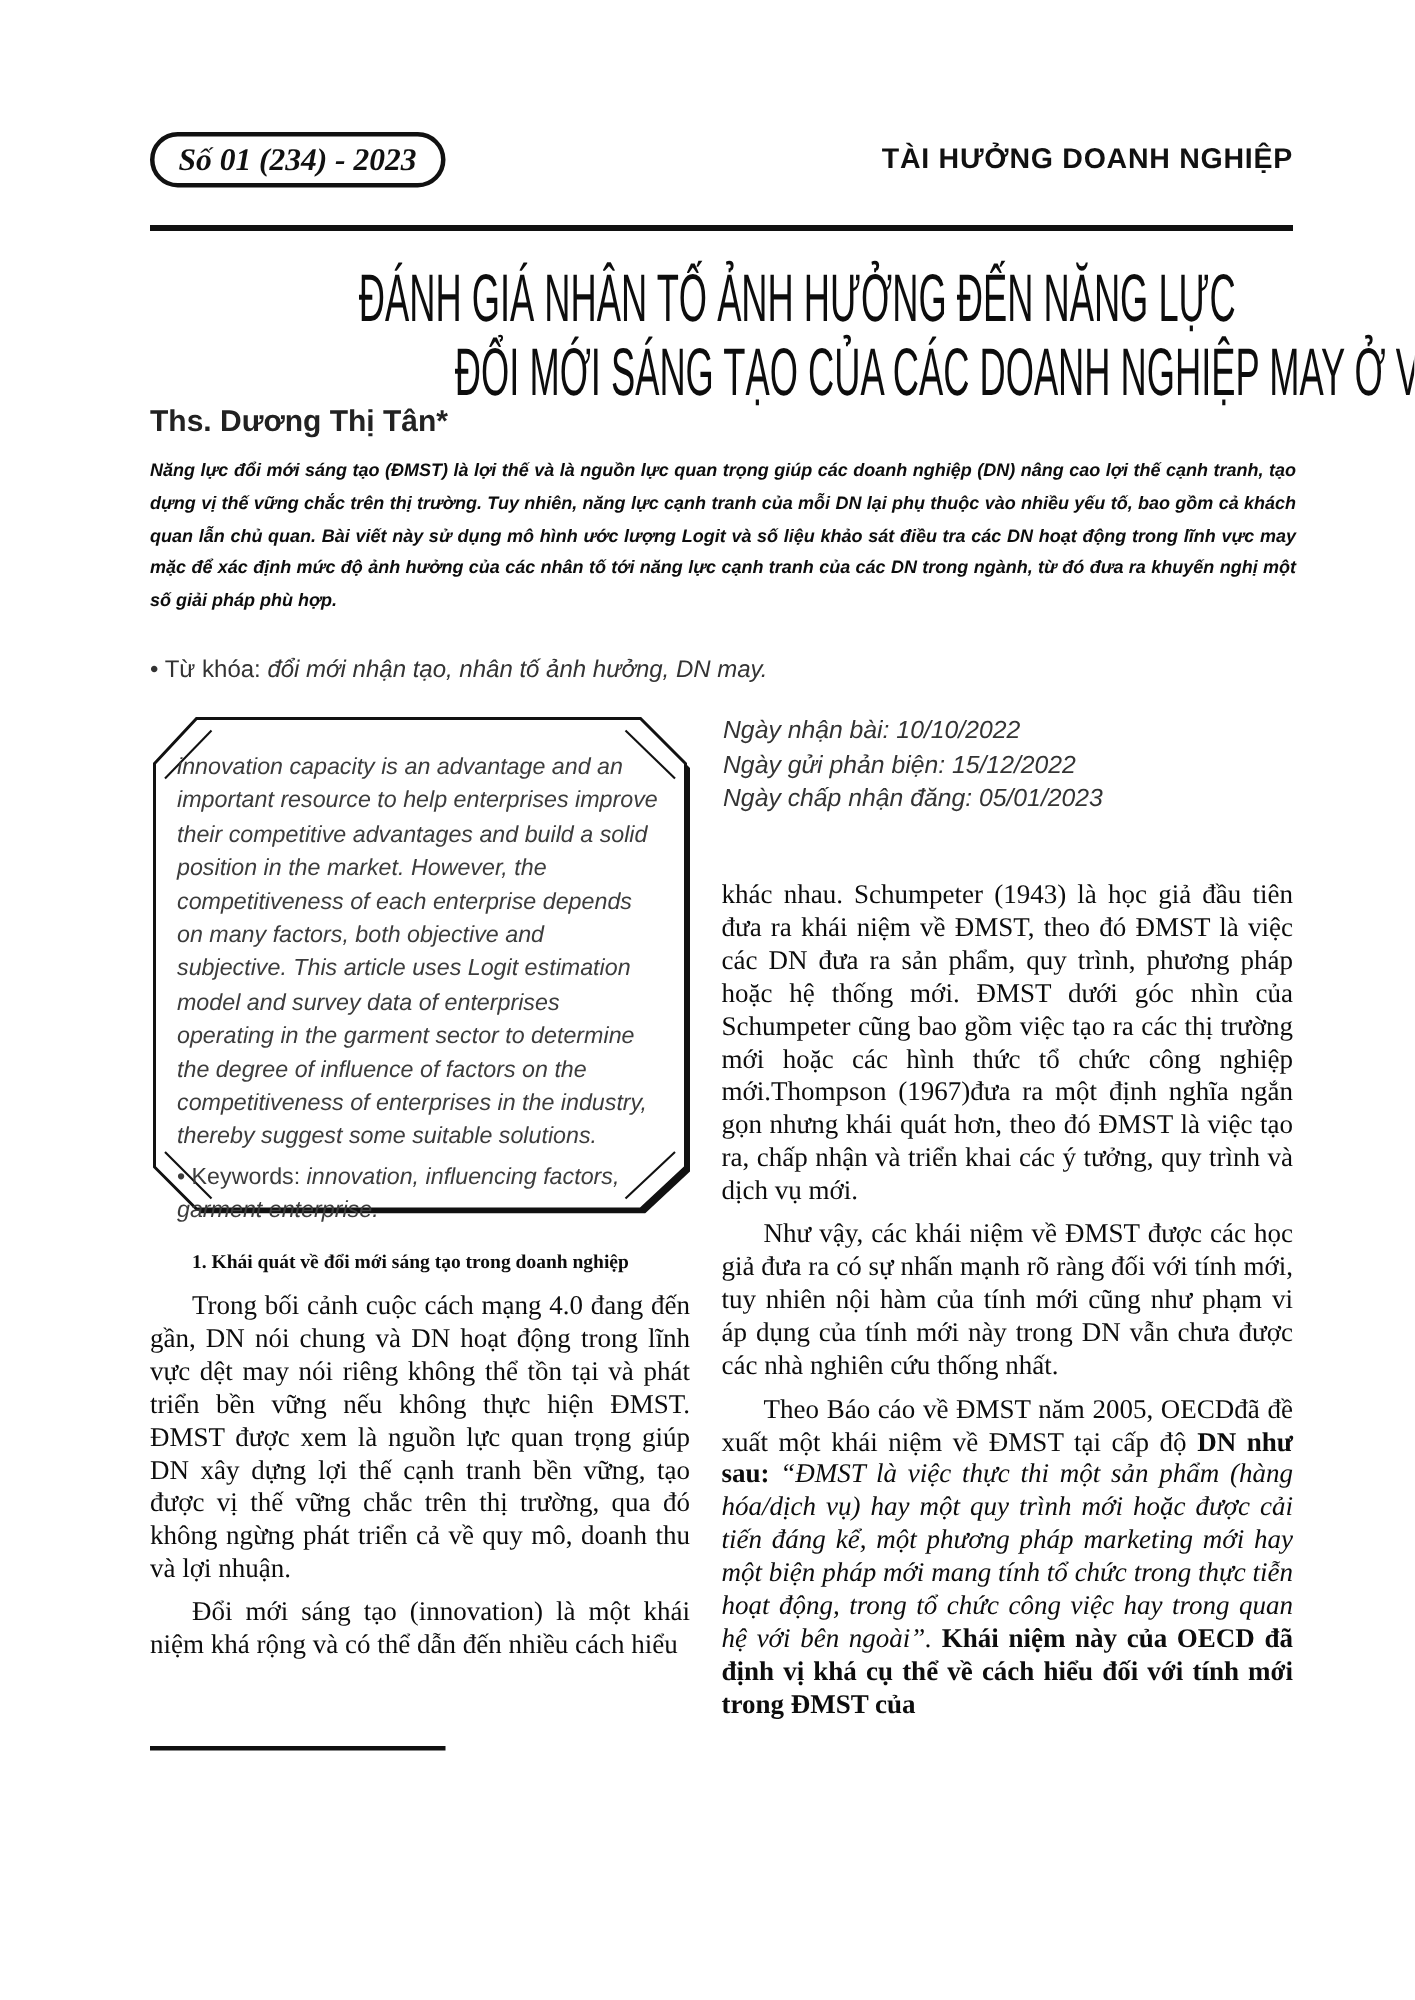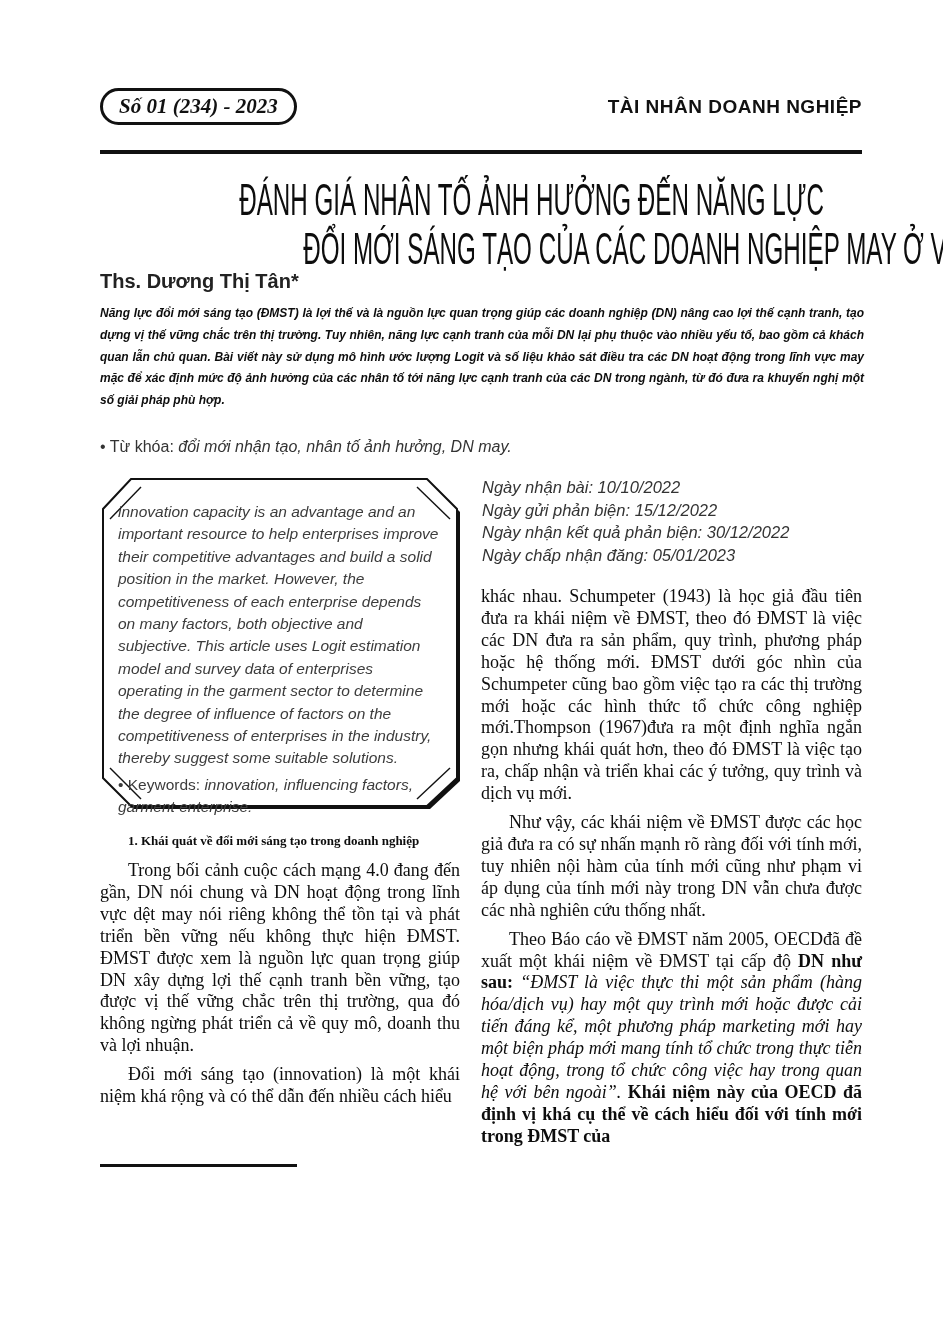--- a/index.html
+++ b/index.html
@@ -75,21 +75,21 @@
   .diamond span{transform:rotate(-45deg);font-family:"Liberation Sans",sans-serif;
                 font-weight:bold;font-size:17px;color:#111;}
 </style>
 </head>
 <body>
 
 <div class="page">
 
   <div class="header">
     <div class="issue-badge">Số 01 (234) - 2023</div>
-    <div class="section-header">TÀI NHÂN DOANH NGHIỆP</div>
+    <div class="section-header">TÀI HƯỞNG DOANH NGHIỆP</div>
   </div>
   <div class="header-rule"></div>
 
   <div class="title-block">
     <span class="title-line"><span>ĐÁNH GIÁ NHÂN TỐ ẢNH HƯỞNG ĐẾN NĂNG LỰC</span></span>
     <span class="title-line"><span>ĐỔI MỚI SÁNG TẠO CỦA CÁC DOANH NGHIỆP MAY Ở VIỆT NAM</span></span>
   </div>
   <div class="author">Ths. Dương Thị Tân*</div>
 
   <div class="abstract-vi">Năng lực đổi mới sáng tạo (ĐMST) là lợi thế và là nguồn lực quan trọng giúp các doanh nghiệp (DN) nâng cao lợi thế cạnh tranh, tạo dựng vị thế vững chắc trên thị trường. Tuy nhiên, năng lực cạnh tranh của mỗi DN lại phụ thuộc vào nhiều yếu tố, bao gồm cả khách quan lẫn chủ quan. Bài viết này sử dụng mô hình ước lượng Logit và số liệu khảo sát điều tra các DN hoạt động trong lĩnh vực may mặc để xác định mức độ ảnh hưởng của các nhân tố tới năng lực cạnh tranh của các DN trong ngành, từ đó đưa ra khuyến nghị một số giải pháp phù hợp.</div>
@@ -110,21 +110,20 @@
       <div>innovation capacity is an advantage and an important resource to help enterprises improve their competitive advantages and build a solid position in the market. However, the competitiveness of each enterprise depends on many factors, both objective and subjective. This article uses Logit estimation model and survey data of enterprises operating in the garment sector to determine the degree of influence of factors on the competitiveness of enterprises in the industry, thereby suggest some suitable solutions.</div>
       <div class="kw-line">
         <span class="kw-label">• Keywords:</span><span> innovation, influencing factors, garment enterprise.</span>
       </div>
     </div>
   </div>
 
   <div class="dates">
     <div>Ngày nhận bài: 10/10/2022</div>
     <div>Ngày gửi phản biện: 15/12/2022</div>
-    <div>Ngày nhận kết quả phản biện: 30/12/2022</div>
     <div>Ngày chấp nhận đăng: 05/01/2023</div>
   </div>
 
   <div class="col left-col">
     <p class="h-num">1. Khái quát về đổi mới sáng tạo trong doanh nghiệp</p>
     <p class="indent">Trong bối cảnh cuộc cách mạng 4.0 đang đến gần, DN nói chung và DN hoạt động trong lĩnh vực dệt may nói riêng không thể tồn tại và phát triển bền vững nếu không thực hiện ĐMST. ĐMST được xem là nguồn lực quan trọng giúp DN xây dựng lợi thế cạnh tranh bền vững, tạo được vị thế vững chắc trên thị trường, qua đó không ngừng phát triển cả về quy mô, doanh thu và lợi nhuận.</p>
     <p class="indent">Đổi mới sáng tạo (innovation) là một khái niệm khá rộng và có thể dẫn đến nhiều cách hiểu</p>
   </div>
 
   <div class="col right-col">

